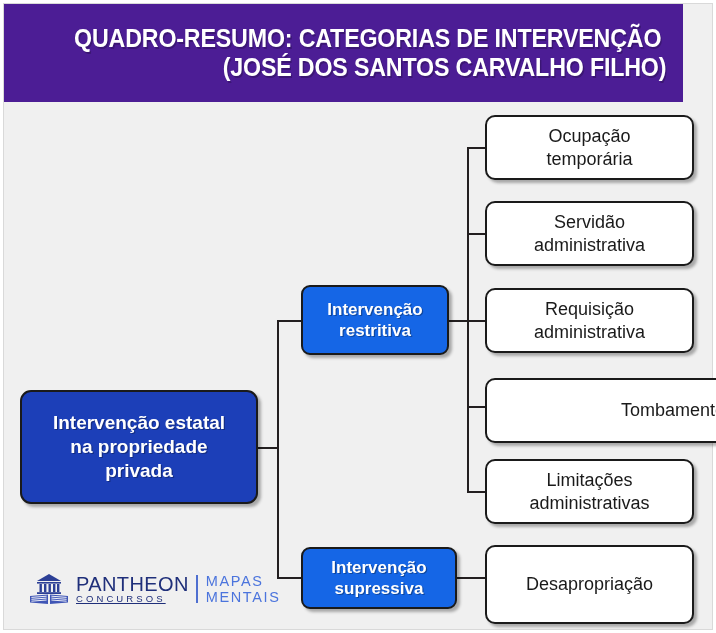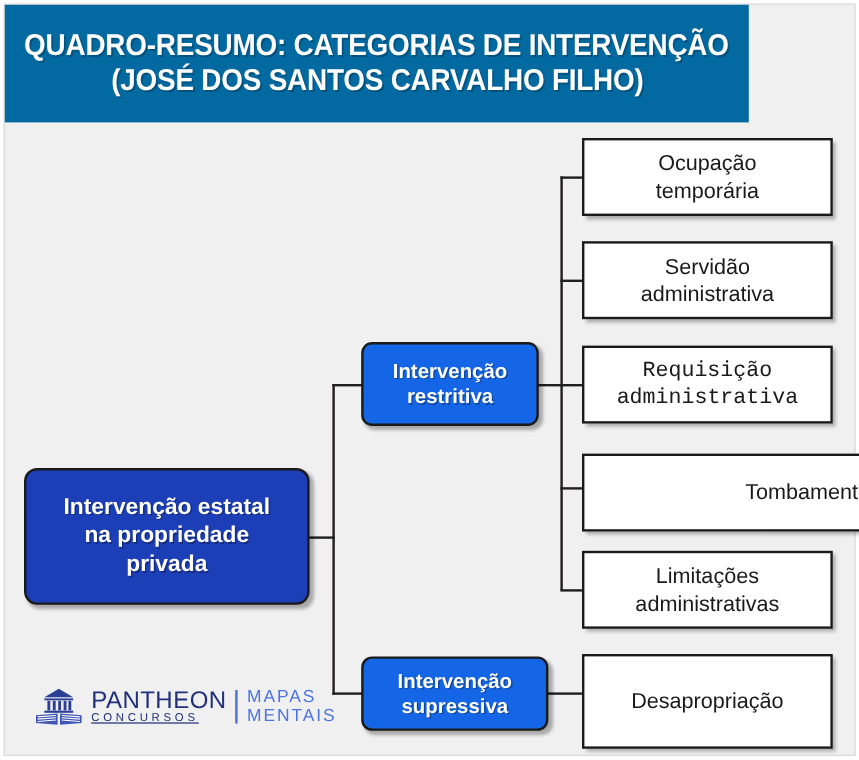--- a/index.html
+++ b/index.html
@@ -29,27 +29,27 @@
     background: #f0f0f0;
     border: 1px solid #d9d9d9;
     box-sizing: border-box;
   }
 
   
   .header {
     position: absolute;
     left: 4px;
     top: 4px;
-    width: 620px;
+    width: 679px;
     height: 98px;
-    background: #0369a1;
+    background: #4c1d95;
     box-sizing: border-box;
     display: flex;
     flex-direction: column;
-    align-items: center;
+    align-items: flex-end;
     justify-content: center;
     text-align: center;
   }
   .header-line {
     color: #ffffff;
     font-family: "Liberation Sans", sans-serif;
     font-weight: bold;
     font-size: 25px;
     letter-spacing: -0.2px;
     line-height: 1.18;
@@ -99,21 +99,21 @@
     border-radius: 9px;
     text-shadow: 1.2px 1.2px 0 rgba(0,0,0,0.30);
   }
 
   .node-leaf {
     background: #ffffff;
     color: #1a1a1a;
     font-weight: normal;
     font-size: 18px;
     line-height: 1.25;
-    border-radius: 0;
+    border-radius: 10px;
   }
 
   .node span { display: block; }
 
   
   .logo {
     position: absolute;
     left: 28px;
     top: 569px;
     width: 236px;
@@ -227,21 +227,21 @@
     </div>
   </div>
 
   <div class="node node-leaf" style="left:485px; top:201px; width:209px; height:65px;">
     <div>
       <span>Servidão</span>
       <span>administrativa</span>
     </div>
   </div>
 
-  <div class="node node-leaf" style="left:485px; top:288px; width:209px; height:65px;font-family:Liberation Mono, monospace;">
+  <div class="node node-leaf" style="left:485px; top:288px; width:209px; height:65px;">
     <div>
       <span>Requisição</span>
       <span>administrativa</span>
     </div>
   </div>
 
   <div class="node node-leaf" style="left:485px; top:378px; width:242px; height:65px;justify-content:flex-end;">
     <div>
       <span>Tombamento</span>
     </div>

